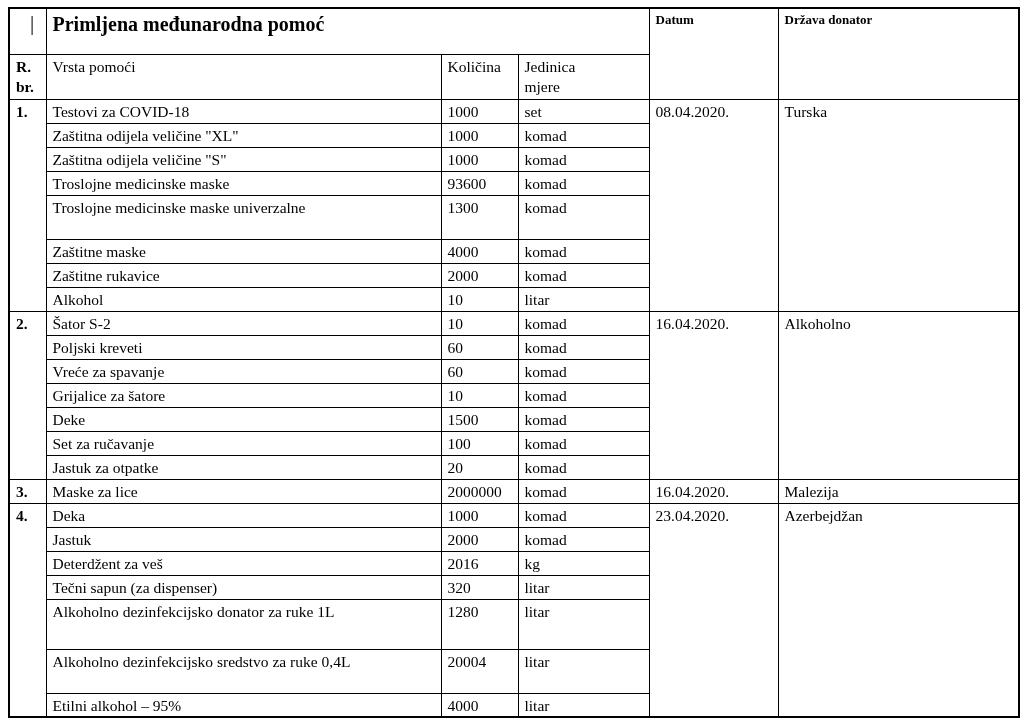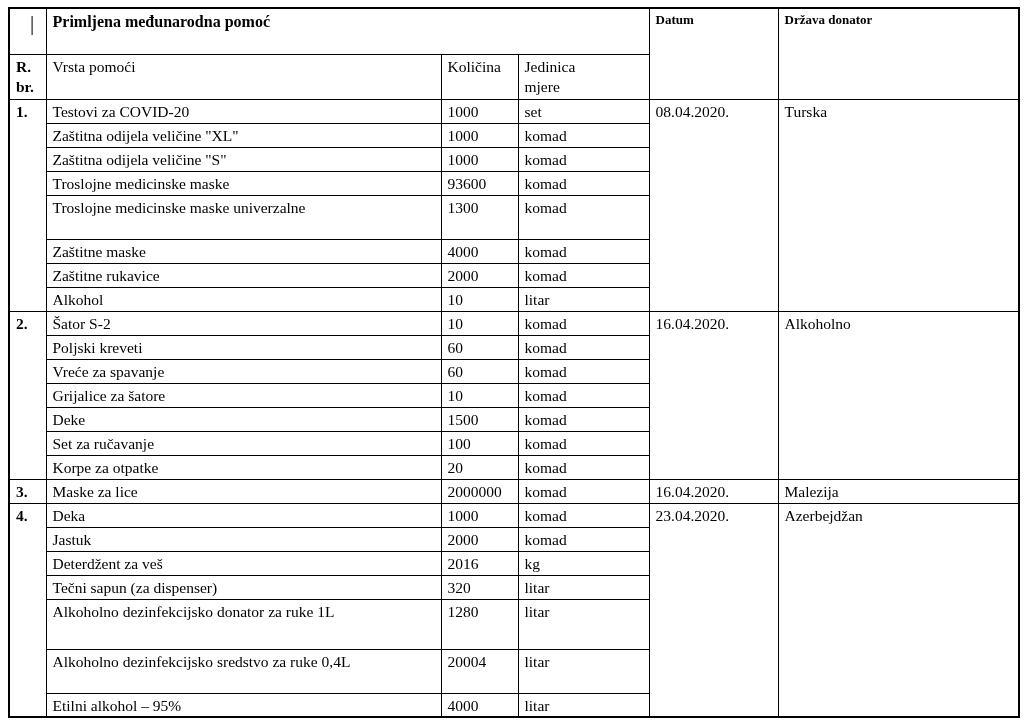--- a/index.html
+++ b/index.html
@@ -21,21 +21,21 @@
   td {
     border: 1px solid #000;
     vertical-align: top;
     padding: 2px 4px 0 6px;
     font-size: 15.5px;
     line-height: 1.32;
     overflow: hidden;
     word-wrap: break-word;
   }
   .bold { font-weight: bold; }
-  .title-cell { font-size: 16px; }
+  .title-cell { font-size: 20px; }
   .hdr { font-size: 13px; }
 
   tr.h1 { height: 46px; }
   tr.h2 { height: 45px; margin-left: 23px; }
   tr.normal { height: 24px; }
   tr.tall1 { height: 44px; margin-top: 44px; }
   tr.tall2 { height: 50px; }
 
   .wrap-narrow { display: inline-block; max-width: 24px; }
   .wrap-jed { display: inline-block; max-width: 78px; }
@@ -70,21 +70,21 @@
         <td rowspan="2" class="bold hdr"><span>Država donator</span></td>
       </tr>
       <tr class="h2">
         <td class="bold"><span class="wrap-narrow">R. br.</span></td>
         <td><span>Vrsta pomoći</span></td>
         <td><span>Količina</span></td>
         <td><span class="wrap-jed">Jedinica mjere</span></td>
       </tr>
     <tr class="normal">
           <td class="bold" rowspan="8">1.</td>
-          <td>Testovi za COVID-20</td>
+          <td>Testovi za COVID-18</td>
           <td>1000</td>
           <td>set</td>
           <td rowspan="8">08.04.2020.</td>
           <td rowspan="8">Turska</td>
         </tr>
         <tr class="normal">
           <td>Zaštitna odijela veličine "XL"</td>
           <td>1000</td>
           <td>komad</td>
         </tr>
@@ -145,21 +145,21 @@
           <td>Deke</td>
           <td>1500</td>
           <td>komad</td>
         </tr>
         <tr class="normal">
           <td>Set za ručavanje</td>
           <td>100</td>
           <td>komad</td>
         </tr>
         <tr class="normal">
-          <td>Korpe za otpatke</td>
+          <td>Jastuk za otpatke</td>
           <td>20</td>
           <td>komad</td>
         </tr>
         <tr class="normal">
           <td class="bold" rowspan="1">3.</td>
           <td>Maske za lice</td>
           <td>2000000</td>
           <td>komad</td>
           <td rowspan="1">16.04.2020.</td>
           <td rowspan="1">Malezija</td>

